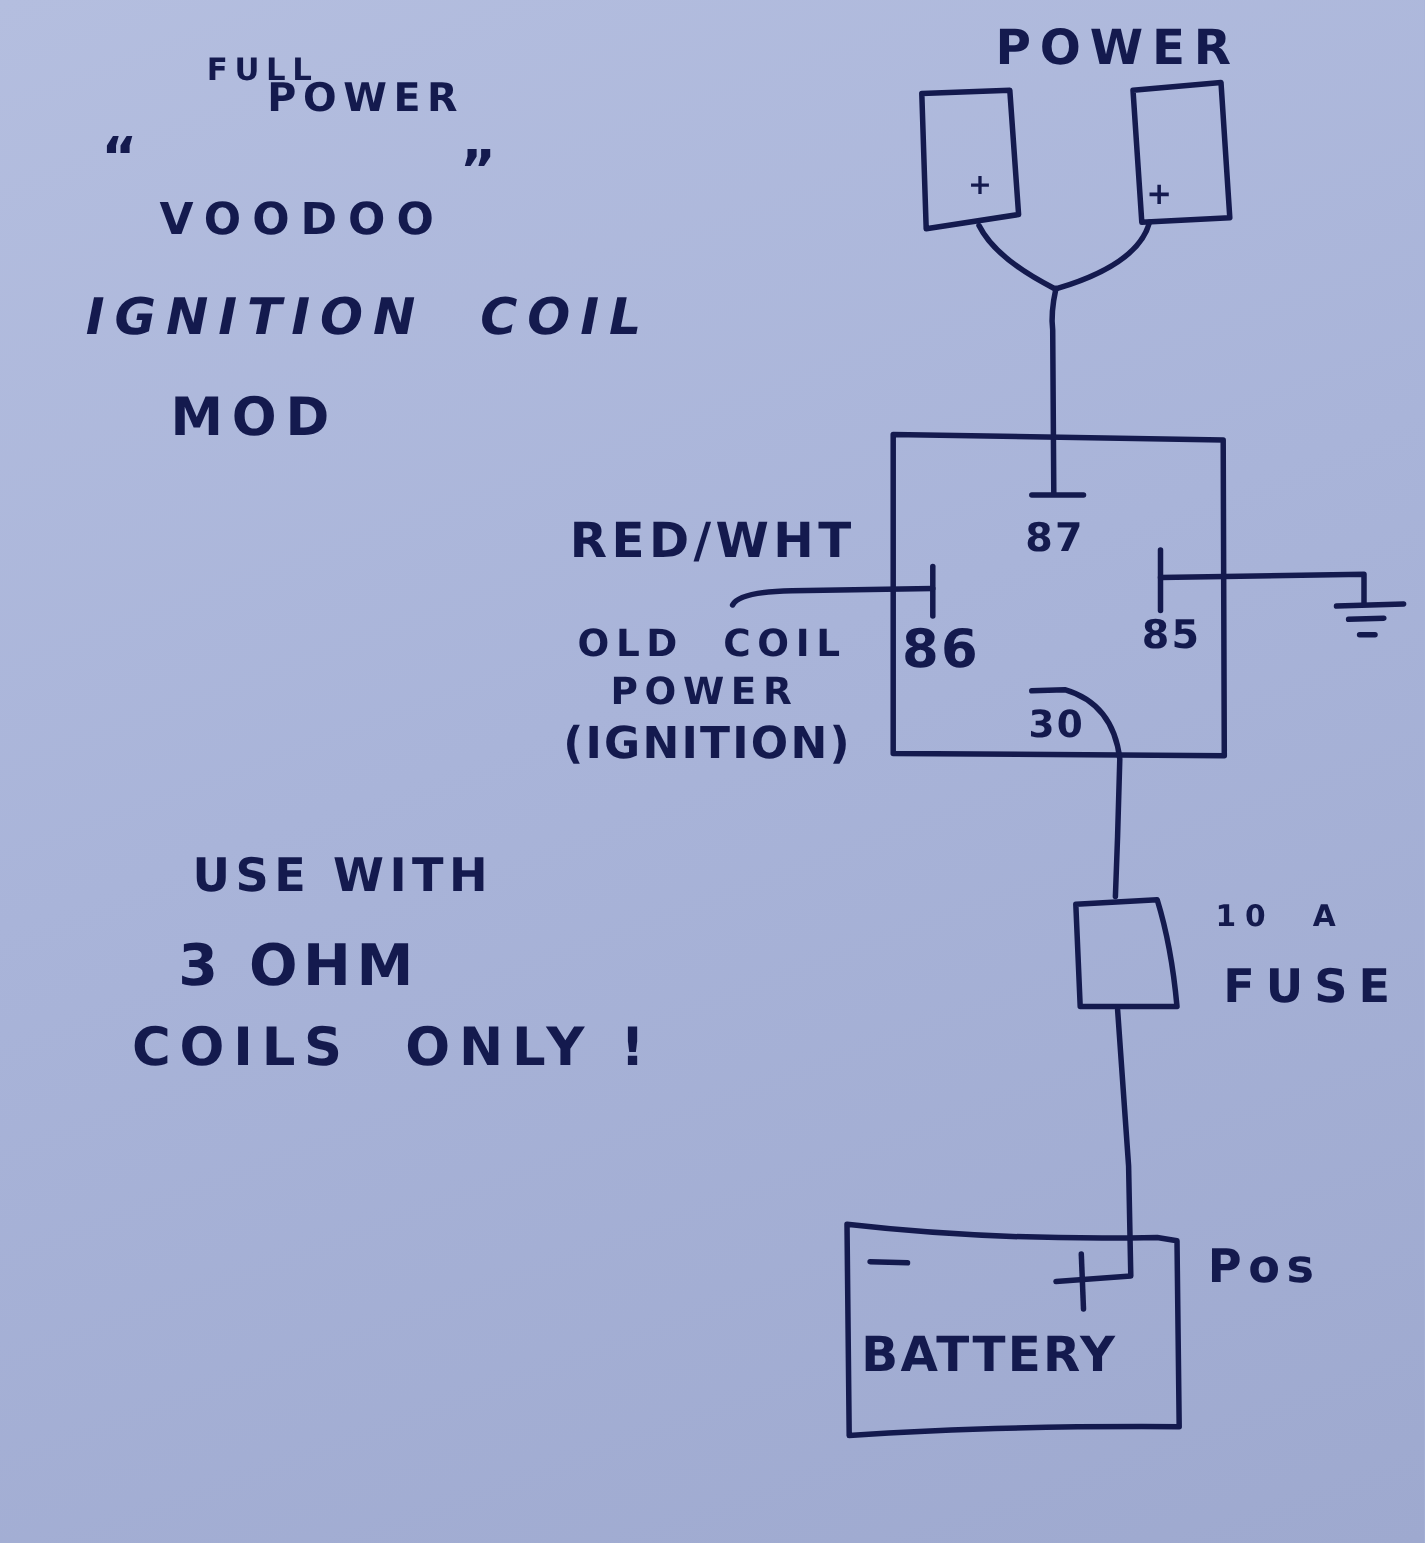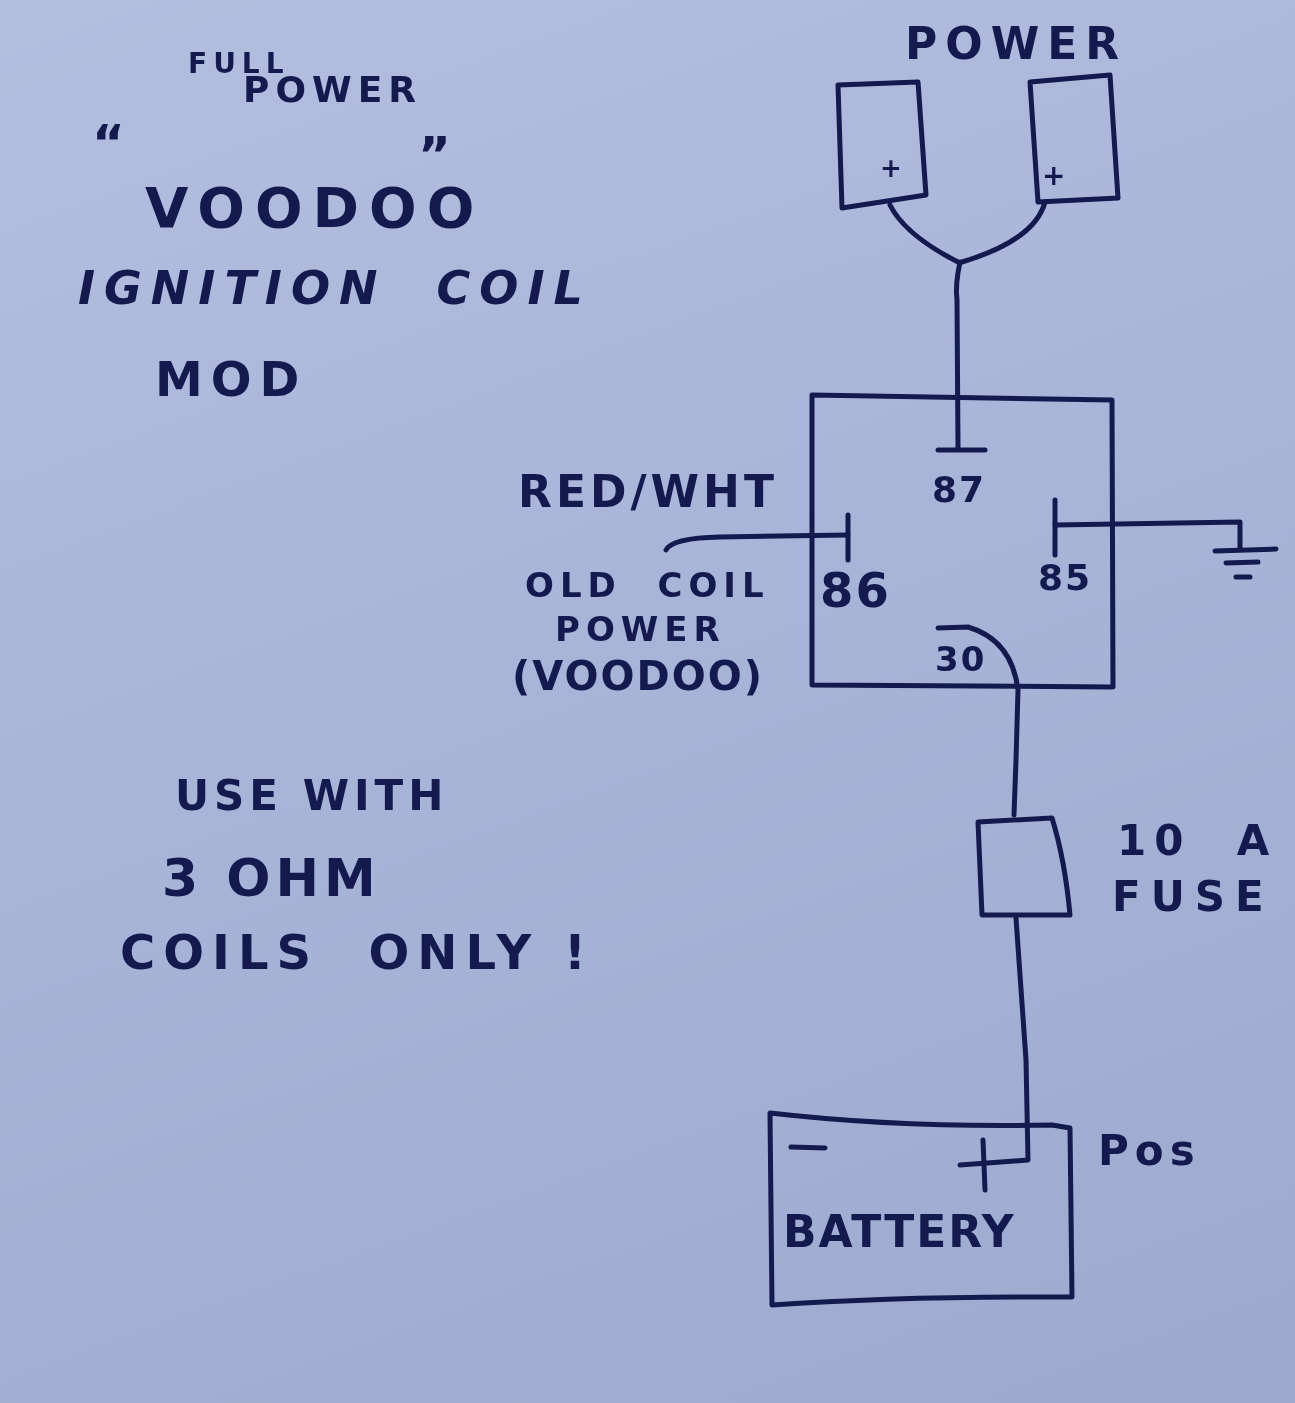--- a/index.html
+++ b/index.html
@@ -64,39 +64,39 @@
   <line x1="983" y1="1140" x2="985" y2="1190"></line>
   <line x1="791" y1="1147" x2="825" y2="1148"></line>
 
   <path d="M770 1113 Q900 1128 1052 1125 L1070 1128 L1072 1297 Q900 1296 772 1305 Z"></path>
 </svg>
 
 <div class="hand" style="left:188px;top:50px;font-size:28px;">FULL</div>
 <div class="hand" style="left:243px;top:72px;font-size:36px;">POWER</div>
 <div class="hand" style="left:92px;top:118px;font-size:50px;">“</div>
 <div class="hand" style="left:418px;top:130px;font-size:50px;">”</div>
-<div class="hand" style="left:145px;top:180px;font-size:56px;letter-spacing:10px;">VOODOO</div>
+<div class="hand" style="left:145px;top:180px;font-size:40px;letter-spacing:10px;">VOODOO</div>
 <div class="hand" style="left:78px;top:265px;font-size:46px;letter-spacing:9px;white-space:pre;font-style:italic;">IGNITION  COIL</div>
 <div class="hand" style="left:155px;top:355px;font-size:48px;letter-spacing:8px;">MOD</div>
 
 <div class="hand" style="left:905px;top:22px;font-size:44px;letter-spacing:8px;">POWER</div>
 <div class="hand" style="left:880px;top:155px;font-size:26px;">+</div>
 <div class="hand" style="left:1042px;top:162px;font-size:28px;">+</div>
 
 <div class="hand" style="left:932px;top:472px;font-size:36px;letter-spacing:2px;">87</div>
 <div class="hand" style="left:820px;top:566px;font-size:48px;letter-spacing:2px;text-align:right;">86</div>
 <div class="hand" style="left:1038px;top:560px;font-size:36px;letter-spacing:2px;">85</div>
 <div class="hand" style="left:935px;top:642px;font-size:34px;letter-spacing:2px;">30</div>
 
 <div class="hand" style="left:518px;top:470px;font-size:44px;letter-spacing:4px;">RED/WHT</div>
 <div class="hand" style="left:525px;top:568px;font-size:34px;letter-spacing:6px;white-space:pre;">OLD  COIL</div>
 <div class="hand" style="left:555px;top:612px;font-size:34px;letter-spacing:6px;">POWER</div>
-<div class="hand" style="left:512px;top:656px;font-size:40px;letter-spacing:2px;">(VOODOO)</div>
+<div class="hand" style="left:512px;top:656px;font-size:40px;letter-spacing:2px;">(IGNITION)</div>
 
-<div class="hand" style="left:1105px;top:820px;font-size:42px;letter-spacing:8px;white-space:pre;margin-left:12px;">10  A</div>
+<div class="hand" style="left:1105px;top:820px;font-size:27px;letter-spacing:8px;white-space:pre;">10  A</div>
 <div class="hand" style="left:1112px;top:876px;font-size:42px;letter-spacing:10px;">FUSE</div>
 
 <div class="hand" style="left:783px;top:1210px;font-size:44px;letter-spacing:2px;">BATTERY</div>
 <div class="hand" style="left:1098px;top:1130px;font-size:42px;letter-spacing:6px;">Pos</div>
 
 <div class="hand" style="left:175px;top:775px;font-size:42px;letter-spacing:5px;">USE WITH</div>
 <div class="hand" style="left:162px;top:852px;font-size:52px;letter-spacing:5px;">3 OHM</div>
 <div class="hand" style="left:120px;top:928px;font-size:48px;letter-spacing:8px;white-space:pre;">COILS  ONLY !</div>
 
 </body></html>

